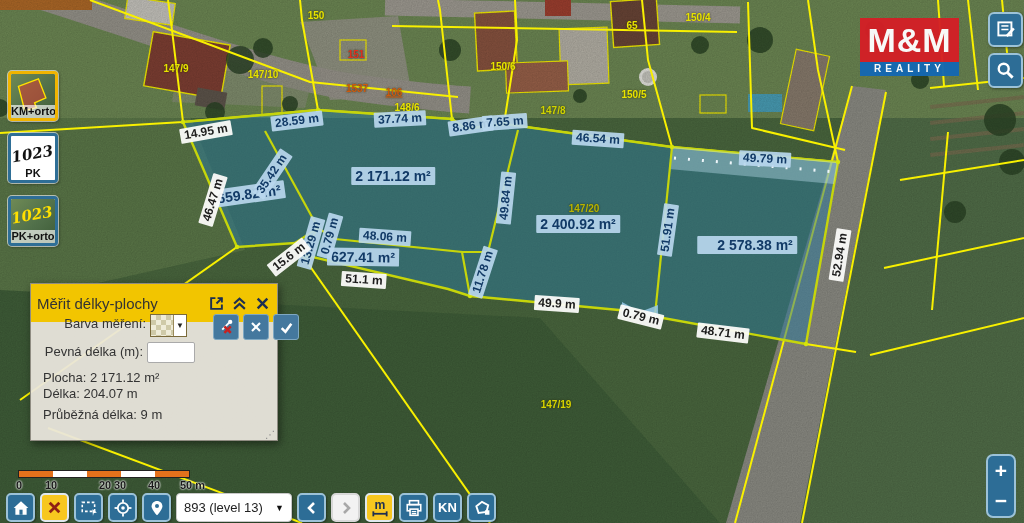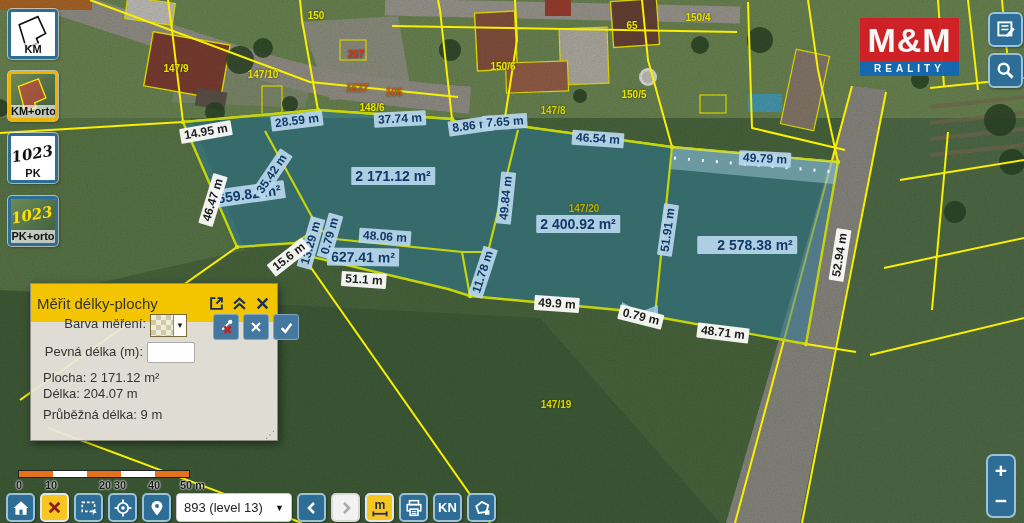--- a/index.html
+++ b/index.html
@@ -223,25 +223,25 @@
   </svg>
 
   <div id="parcel-labels">
       <div class="plabel" style="left: 176px; top: 68px; color: rgb(232, 228, 0);">147/9</div>
       <div class="plabel" style="left: 263px; top: 74px; color: rgb(232, 228, 0);">147/10</div>
       <div class="plabel" style="left: 467px; top: 66px; color: rgb(232, 228, 0); margin-left: 36px;">150/6</div>
       <div class="plabel" style="left: 632px; top: 25px; color: rgb(232, 228, 0);">65</div>
       <div class="plabel" style="left: 698px; top: 17px; color: rgb(232, 228, 0);">150/4</div>
       <div class="plabel" style="left: 634px; top: 94px; color: rgb(232, 228, 0);">150/5</div>
       <div class="plabel" style="left: 553px; top: 110px; color: rgb(207, 212, 0);">147/8</div>
-      <div class="plabel" style="left: 372px; top: 107px; color: rgb(232, 228, 0);">148/6</div>
+      <div class="plabel" style="left: 407px; top: 107px; color: rgb(232, 228, 0);">148/6</div>
       <div class="plabel" style="left: 316px; top: 15px; color: rgb(232, 228, 0);">150</div>
-      <div class="plabel" style="left: 357px; top: 88px; color: rgb(204, 90, 16); font-style: italic;">1537</div>
-      <div class="plabel" style="left: 394px; top: 92px; color: rgb(204, 90, 16);">106</div>
-      <div class="plabel" style="left: 356px; top: 54px; color: rgb(224, 48, 32);">207</div>
+      <div class="plabel" style="left: 357px; top: 88px; color: rgb(204, 90, 16);">1537</div>
+      <div class="plabel" style="left: 394px; top: 92px; color: rgb(204, 90, 16); text-decoration: underline;">106</div>
+      <div class="plabel" style="left: 356px; top: 54px; color: rgb(224, 48, 32);">151</div>
       <div class="plabel" style="left: 584px; top: 208px; color: rgb(184, 180, 0);">147/20</div>
       <div class="plabel" style="left: 556px; top: 404px; color: rgb(216, 212, 0);">147/19</div>
     </div>
   <div id="measure-labels">
       <div class="chip white" style="left: 206px; top: 132px; transform: translate(-50%, -50%) rotate(-10deg);">14.95 m</div>
       <div class="chip blue" style="left: 297px; top: 121px; transform: translate(-50%, -50%) rotate(-7deg);">28.59 m</div>
       <div class="chip blue" style="left: 400px; top: 119px; transform: translate(-50%, -50%) rotate(-3deg);">37.74 m</div>
       <div class="chip blue" style="left: 471px; top: 126px; transform: translate(-50%, -50%) rotate(-8deg);">8.86 m</div>
       <div class="chip blue" style="left: 505px; top: 122px; transform: translate(-50%, -50%) rotate(-4deg);">7.65 m</div>
       <div class="chip blue" style="left: 598px; top: 139px; transform: translate(-50%, -50%) rotate(4deg);">46.54 m</div>
@@ -260,26 +260,20 @@
       <div class="chip blue" style="left: 483px; top: 272px; transform: translate(-50%, -50%) rotate(-72deg);">11.78 m</div>
       <div class="chip blue big" style="left: 578px; top: 224px; transform: translate(-50%, -50%) rotate(0deg);">2 400.92 m²</div>
       <div class="chip blue" style="left: 668px; top: 230px; transform: translate(-50%, -50%) rotate(-82deg);">51.91 m</div>
       <div class="chip white" style="left: 557px; top: 304px; transform: translate(-50%, -50%) rotate(4deg);">49.9 m</div>
       <div class="chip white" style="left: 641px; top: 317px; transform: translate(-50%, -50%) rotate(14deg);">0.79 m</div>
       <div class="chip white" style="left: 723px; top: 333px; transform: translate(-50%, -50%) rotate(7deg);">48.71 m</div>
       <div class="chip white" style="left: 840px; top: 255px; transform: translate(-50%, -50%) rotate(-81deg);">52.94 m</div>
       <div class="chip blue big" style="left: 747px; top: 245px; transform: translate(-50%, -50%) rotate(0deg); padding-left: 20px;">2 578.38 m²</div>
     </div>
 
-  <div class="layerbtn" style="top:9px">
-    <svg class="thumb" width="44" height="44">
-      <polygon points="10,10 30,6 34,24 24,27 25,32 12,34" fill="none" stroke="#111" stroke-width="1.6" transform="rotate(-12 22 20)"></polygon>
-    </svg>
-    <span class="lab">KM</span>
-  </div>
   <div class="layerbtn sel" style="top:71px">
     <span class="thumb t-orto"></span>
     <svg class="thumb" width="44" height="44">
       <polygon points="9,10 30,6 34,26 22,29 23,34 11,35" fill="rgba(220,60,50,.55)" stroke="#ffe000" stroke-width="1.4" transform="rotate(-10 22 20)"></polygon>
     </svg>
     <span class="lab">KM+orto</span>
   </div>
   <div class="layerbtn" style="top:133px">
     <span class="thumb" style="display:block;text-align:center;font-family:'DejaVu Serif',serif;
           font-style:italic;font-weight:bold;font-size:15px;color:#111;transform:rotate(-10deg);padding-top:9px">1023</span>

